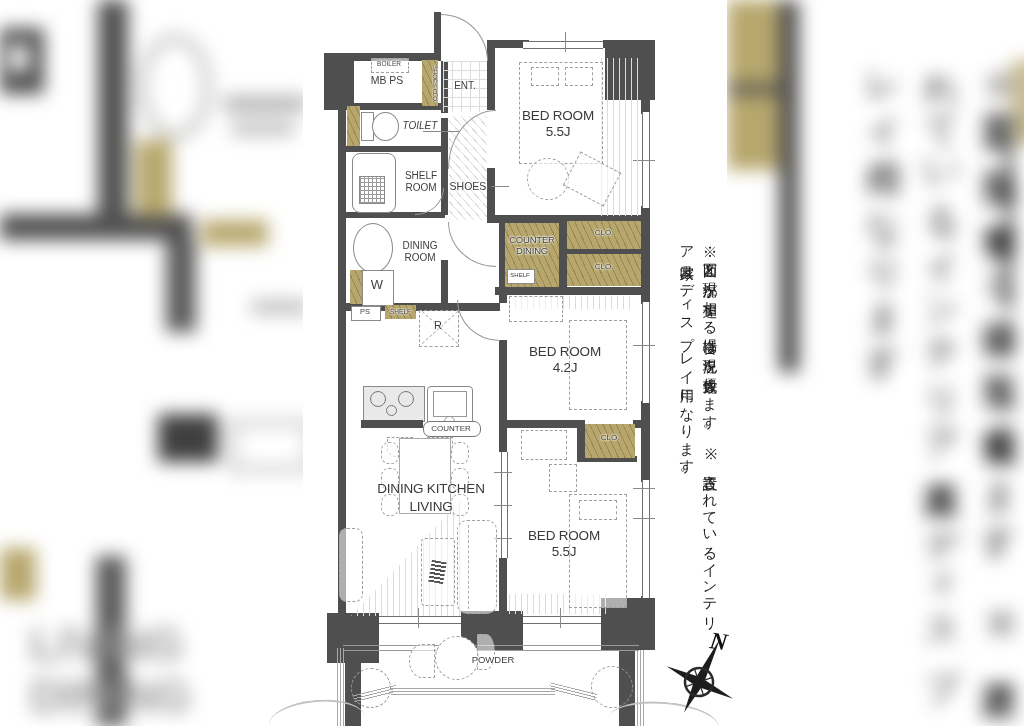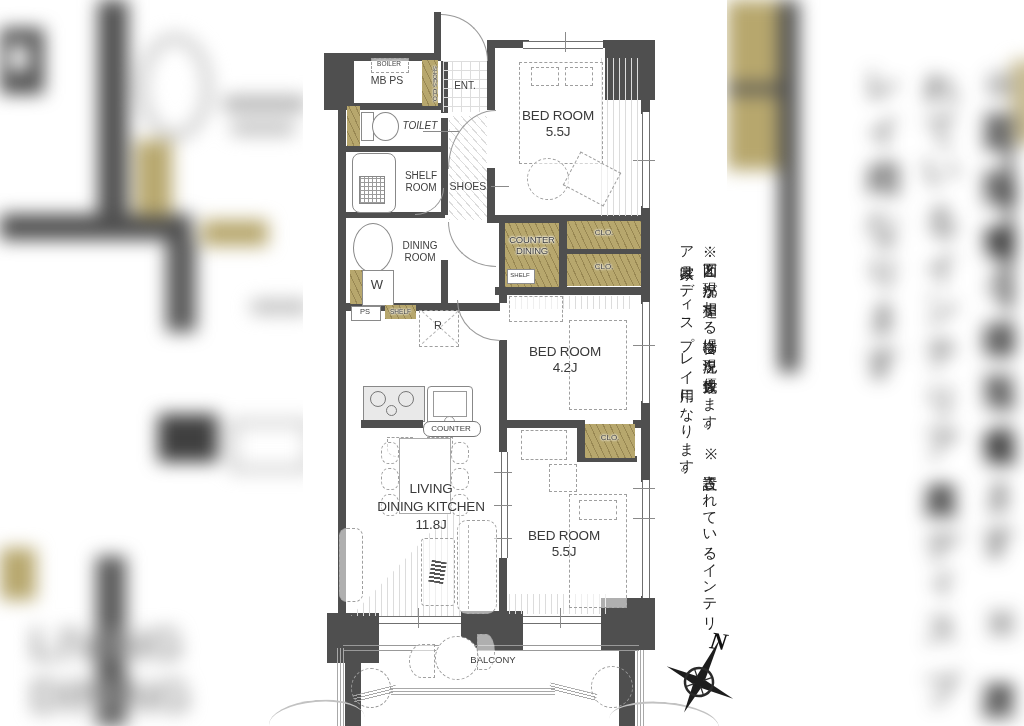--- a/index.html
+++ b/index.html
@@ -226,23 +226,22 @@
   <div class="dash" style="left:124px;top:437px;width:24px;height:18px;border-radius:0 0 40% 40%;"></div>
 
   <div class="abs" style="left:96px;top:438px;width:50px;height:74px;border:1px solid #aaa;background:#fff;"></div>
   <div class="dash" style="left:78px;top:442px;width:16px;height:20px;border-radius:40%;"></div>
   <div class="dash" style="left:78px;top:468px;width:16px;height:20px;border-radius:40%;"></div>
   <div class="dash" style="left:78px;top:494px;width:16px;height:20px;border-radius:40%;"></div>
   <div class="dash" style="left:148px;top:442px;width:16px;height:20px;border-radius:40%;"></div>
   <div class="dash" style="left:148px;top:468px;width:16px;height:20px;border-radius:40%;"></div>
   <div class="dash" style="left:148px;top:494px;width:16px;height:20px;border-radius:40%;"></div>
   <div class="t roomname" style="left:28px;top:480px;width:200px;line-height:18px;">
+    <span style="display:block;">DINING KITCHEN</span>
     <span style="display:block;">LIVING</span>
-    <span style="display:block;">DINING KITCHEN</span>
-    <span style="display:block;">11.8J</span>
   </div>
   <div class="dash" style="left:36px;top:528px;width:22px;height:72px;border-radius:8px;"></div>
   <div class="dash" style="left:118px;top:538px;width:32px;height:66px;border-radius:4px;">
     <div class="abs" style="left:8px;top:22px;width:15px;height:22px;background:repeating-linear-gradient(0deg,#555 0 2px,#fff 2px 4px);transform:rotate(10deg);"></div>
   </div>
   <div class="dash" style="left:154px;top:520px;width:38px;height:92px;border-radius:10px;">
     <div class="abs" style="left:10px;top:4px;height:84px;border-left:1px dashed #b0b0b0;"></div>
   </div>
 
   <div class="tan" style="left:282px;top:424px;width:50px;height:34px;"></div>
@@ -253,21 +252,21 @@
   <div class="dash" style="left:276px;top:500px;width:36px;height:18px;"></div>
   <div class="t roomname" style="left:196px;top:528px;width:130px;">
     <span style="display:block;">BED ROOM</span>
     <span style="display:block;">5.5J</span>
   </div>
 
   <div class="abs" style="left:40px;top:645px;width:296px;height:4px;border-top:1px solid #999;border-bottom:1px solid #999;"></div>
   <div class="abs" style="left:132px;top:636px;width:42px;height:42px;border:1.5px dashed #999;border-radius:50%;background:#fff;"></div>
   <div class="dash" style="left:106px;top:644px;width:24px;height:32px;border-radius:50% 0 0 50%;"></div>
   <div class="dash" style="left:174px;top:634px;width:16px;height:34px;border-radius:0 50% 50% 0;"></div>
-  <div class="t" style="left:150px;top:655px;width:80px;font-size:9.5px;">BALCONY</div>
+  <div class="t" style="left:150px;top:655px;width:80px;font-size:9.5px;">POWDER</div>
   <div class="rail-h" style="left:88px;top:688px;width:164px;height:8px;"></div>
   <div class="rail-h" style="left:50px;top:690px;width:44px;height:8px;transform:rotate(-14deg);"></div>
   <div class="rail-h" style="left:246px;top:688px;width:48px;height:8px;transform:rotate(14deg);"></div>
   <div class="rail-v" style="left:34px;top:648px;width:7px;height:78px;"></div>
   <div class="rail-v" style="left:334px;top:650px;width:7px;height:76px;"></div>
   <div class="abs" style="left:48px;top:668px;width:38px;height:38px;border:1px dashed #999;border-radius:50%;"></div>
   <div class="abs" style="left:288px;top:666px;width:40px;height:40px;border:1px dashed #999;border-radius:50%;"></div>
   <div class="abs" style="left:-34px;top:700px;width:96px;height:40px;border-top:2px solid #c2c2c2;border-radius:50%;transform:rotate(-5deg);"></div>
   <div class="abs" style="left:306px;top:702px;width:110px;height:40px;border-top:2px solid #c2c2c2;border-radius:50%;transform:rotate(5deg);"></div>
 

